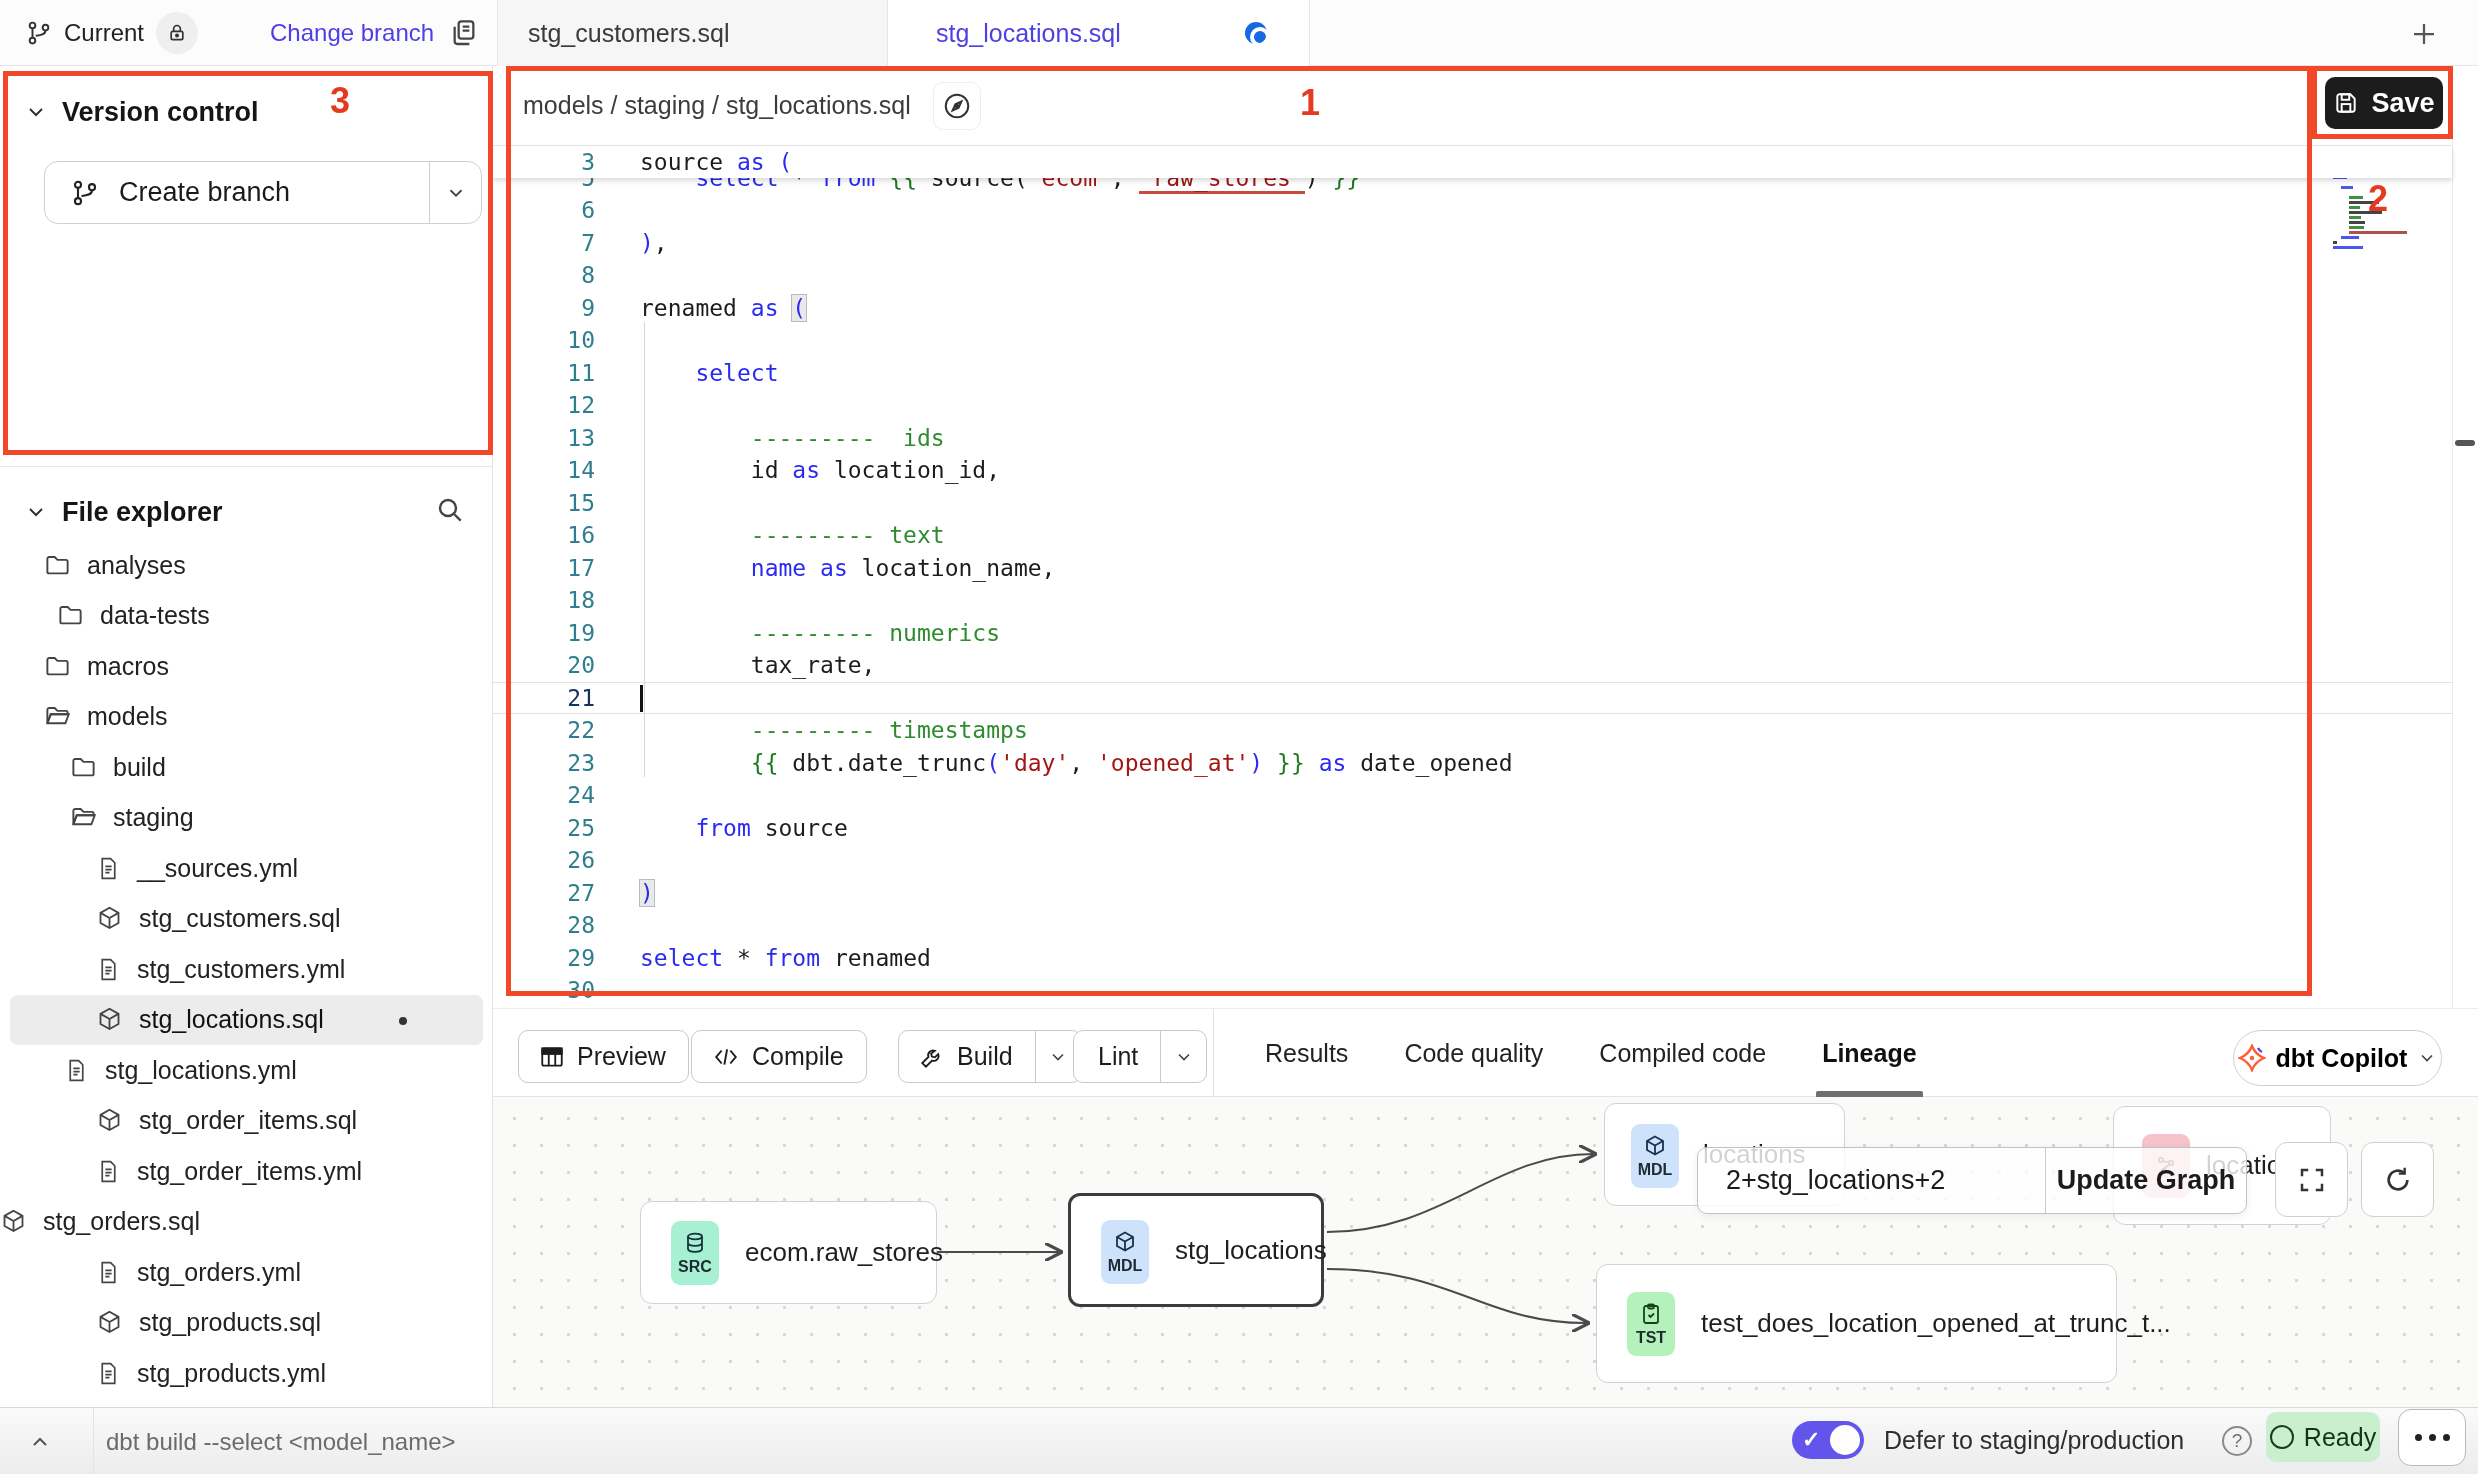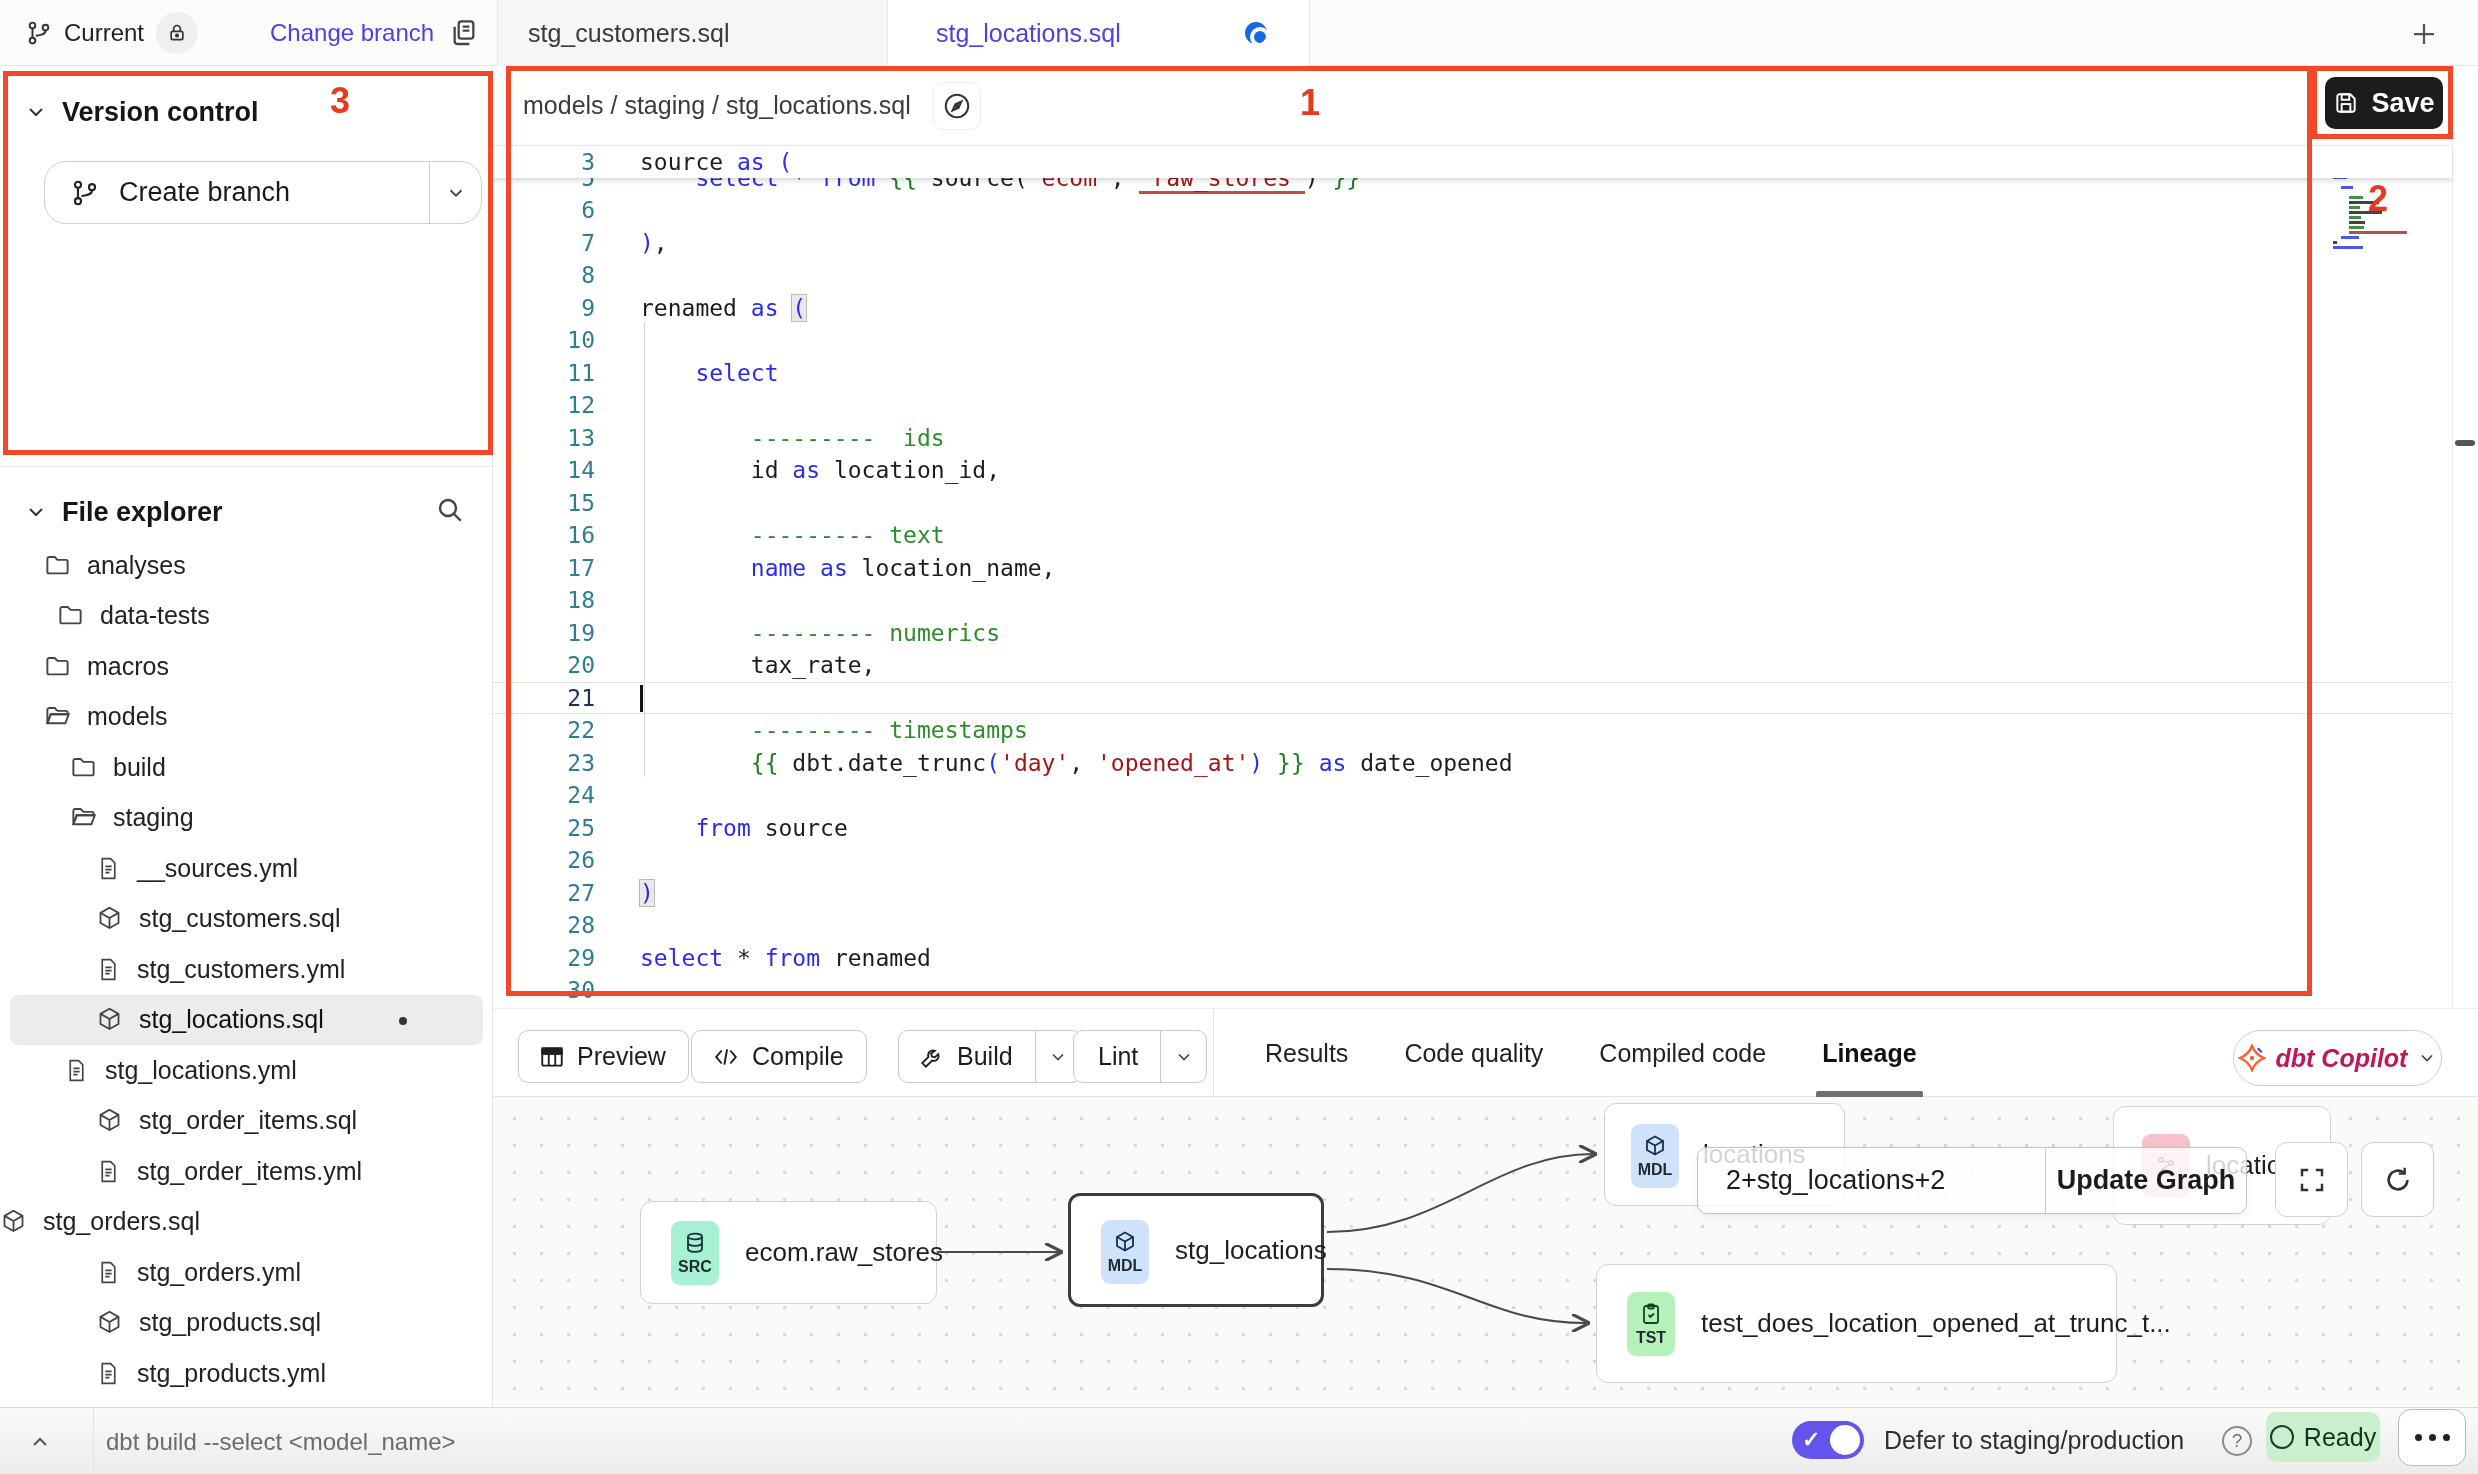--- a/index.html
+++ b/index.html
@@ -19,21 +19,21 @@
   .tab1 { left:497px; width:391px; background:#f6f6f6; border-left:1px solid #e6e6e6; border-right:1px solid #e6e6e6; color:#3a3a3a; padding-left:30px; }
   .tab2 { left:888px; width:422px; background:#ffffff; border-right:1px solid #e6e6e6; color:#5040e2; padding-left:48px; }
   .dirty-dot { position:absolute; right:42px; top:22px; width:22px; height:22px; border-radius:50%; background:#1668e3; }
   .dirty-dot::after { content:""; position:absolute; left:5px; top:5px; width:12px; height:12px; border-radius:50%; border:4px solid #fff; }
   .newtab-btn { position:absolute; right:32px; top:12px; width:44px; height:44px; display:flex; align-items:center; justify-content:center; }
 
   
   .sidebar { position:absolute; left:0; top:66px; width:493px; height:1341px; background:#fff; border-right:1px solid #e3e3e3; }
   .section-head { position:absolute; left:0; width:493px; height:64px; display:flex; align-items:center; gap:14px; padding-left:24px; font-size:27px; font-weight:700; color:#161616; }
   .vc-head { top:14px; }
-  .create-branch { position:absolute; left:44px; top:95px; width:438px; height:63px; border:1.5px solid #cfcfcf; border-radius:22px; background:#fff; display:flex; align-items:flex-start; }
+  .create-branch { position:absolute; left:44px; top:95px; width:438px; height:63px; border:1.5px solid #cfcfcf; border-radius:14px; background:#fff; display:flex; align-items:flex-start; }
   .cb-main { flex:1; display:flex; align-items:center; gap:20px; padding-left:26px; font-size:27px; font-weight:500; color:#1a1a1a; height:100%; }
   .cb-caret { width:52px; height:100%; border-left:1.5px solid #cfcfcf; display:flex; align-items:center; justify-content:center; }
   .side-divider { position:absolute; left:0; top:400px; width:493px; height:1px; background:#e7e7e7; }
   .fe-head { top:414px; }
   .fe-search { position:absolute; right:26px; top:428px; }
   .tree { position:absolute; left:0; top:474px; width:493px; }
   .tree-row { position:relative; height:50.5px; display:flex; align-items:center; gap:16px; font-size:25px; color:#222; }
   .tree-row .ticon { flex:0 0 auto; }
   .tree-row.sel { background:#ececec; border-radius:8px; margin:0 10px; }
   .tree-row.sel .tlabel { color:#111; }
@@ -69,21 +69,21 @@
   .toolbar { position:absolute; left:493px; top:1008px; width:1985px; height:89px; background:#fff; border-top:1px solid #ededed; border-bottom:1px solid #e4e4e4; }
   .tb-btn { position:absolute; top:21px; height:53px; border:1.5px solid #c9c9c9; border-radius:10px; background:#fff; display:flex; align-items:center; font-size:25px; font-weight:500; color:#1d1d1d; }
   .tb-btn .lbl { padding:0 22px 0 12px; }
   .tb-btn .ic { margin-left:20px; }
   .split-caret { height:100%; border-left:1.5px solid #c9c9c9; width:46px; display:flex; align-items:center; justify-content:center; }
   .tb-divider { position:absolute; left:720px; top:0; width:1px; height:88px; background:#e2e2e2; }
   .panel-tabs { position:absolute; left:772px; top:0; height:88px; display:flex; align-items:center; gap:56px; font-size:25px; color:#222; }
   .ptab { position:relative; height:88px; display:flex; align-items:center; }
   .ptab.active { font-weight:700; color:#111; }
   .ptab.active::after { content:""; position:absolute; left:-6px; right:-6px; bottom:0; height:6px; background:#6f6f6f; border-radius:2px 2px 0 0; }
-  .copilot-btn { position:absolute; left:1740px; top:21px; width:209px; height:56px; border:1.5px solid #cfcfcf; border-radius:28px; background:#fff; display:flex; align-items:center; justify-content:center; gap:10px; font-size:25px; font-weight:600; color:#be185d;font-style:italic; }
+  .copilot-btn { position:absolute; left:1740px; top:21px; width:209px; height:56px; border:1.5px solid #cfcfcf; border-radius:28px; background:#fff; display:flex; align-items:center; justify-content:center; gap:10px; font-size:25px; font-weight:600; color:#000000; }
 
   
   .canvas { position:absolute; left:493px; top:1097px; width:1985px; height:310px; background:#fafaf9;
     background-image:radial-gradient(circle, #d8d8d6 1.6px, transparent 1.7px); background-size:27px 27px; background-position:8px 8px; overflow:hidden; }
   .node { position:absolute; background:#fff; border:1.5px solid #d2d2d2; border-radius:12px; display:flex; align-items:center; z-index:2; }
   .node.selected { border:3px solid #3c3c3c; }
   .badge { position:absolute; left:30px; width:48px; height:64px; border-radius:9px; display:flex; flex-direction:column; align-items:center; justify-content:center; gap:3px; }
   .badge .btxt { font-size:16px; font-weight:700; color:#1d2b30; }
   .node .nlabel { position:absolute; font-size:26px; color:#1f1f1f; white-space:nowrap; }
   .edges { position:absolute; left:0; top:0; z-index:1; }

